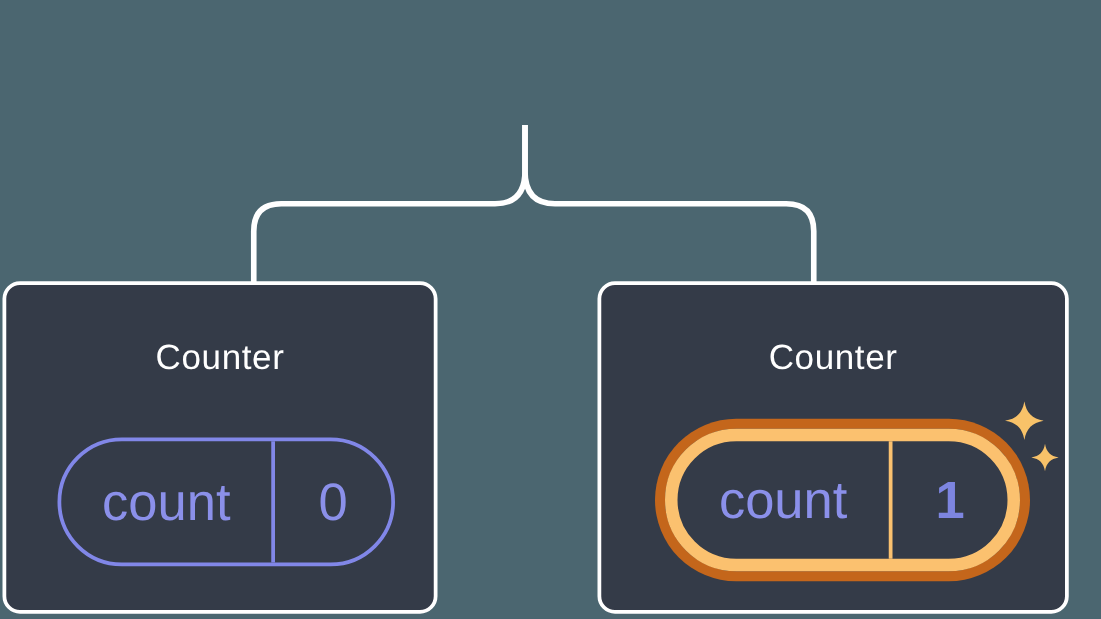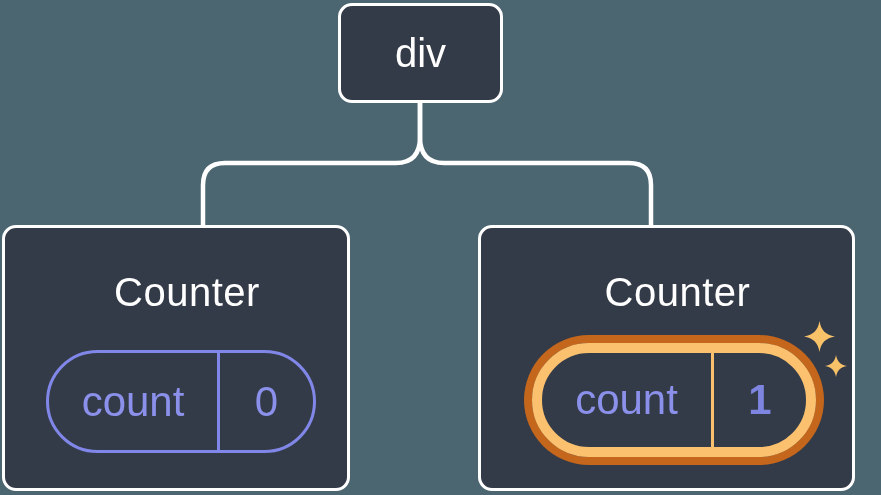--- a/index.html
+++ b/index.html
@@ -26,21 +26,21 @@
     color:var(--white);font-size:40px;
   }
   .card{
     position:absolute;top:225px;height:266px;box-sizing:border-box;
     background:var(--card-bg);border:3px solid var(--white);border-radius:14px;
   }
   .card.left{left:2px;width:348px;}
   .card.right{left:478px;width:377px;}
   .card-title{
     position:absolute;top:42px;left:0;width:100%;text-align:center;
-    color:var(--white);font-size:40px;font-weight:500;letter-spacing:.5px;margin-left:11px;
+    color:var(--white);font-size:28px;font-weight:500;letter-spacing:.5px;
   }
   .pill{
     position:absolute;left:41px;top:122px;width:270px;height:103px;box-sizing:border-box;
     border:3px solid var(--purple);border-radius:60px;display:flex;
     font-size:42px;color:var(--purple-text);
   }
   .pill .pill-key{
     width:168px;border-right:3px solid var(--purple);
     display:flex;align-items:center;justify-content:center;
   }
@@ -66,23 +66,20 @@
 </head>
 <body>
 
 <div class="stage">
 
   <svg class="connectors" viewBox="0 0 881 495" xmlns="http://www.w3.org/2000/svg">
     <path d="M420 100 L420 137 Q420 163 396 163 L225 163 Q203 163 203 185 L203 228" fill="none" stroke="#ffffff" stroke-width="4.5"></path>
     <path d="M420 100 L420 137 Q420 163 444 163 L629 163 Q651 163 651 185 L651 228" fill="none" stroke="#ffffff" stroke-width="4.5"></path>
   </svg>
 
-  <div class="node-root">
-    <span>div</span>
-  </div>
 
   <div class="card left">
     <div class="card-title">Counter</div>
     <div class="pill">
       <div class="pill-key">count</div>
       <div class="pill-value">0</div>
     </div>
   </div>
 
   <div class="card right">

